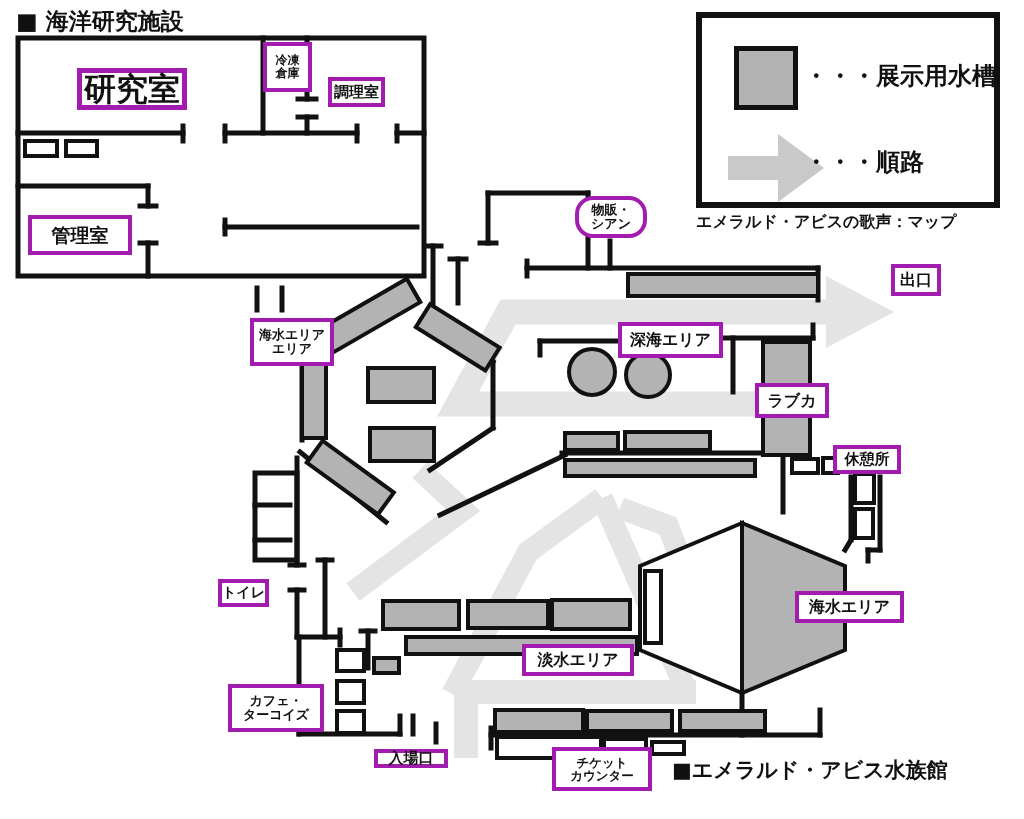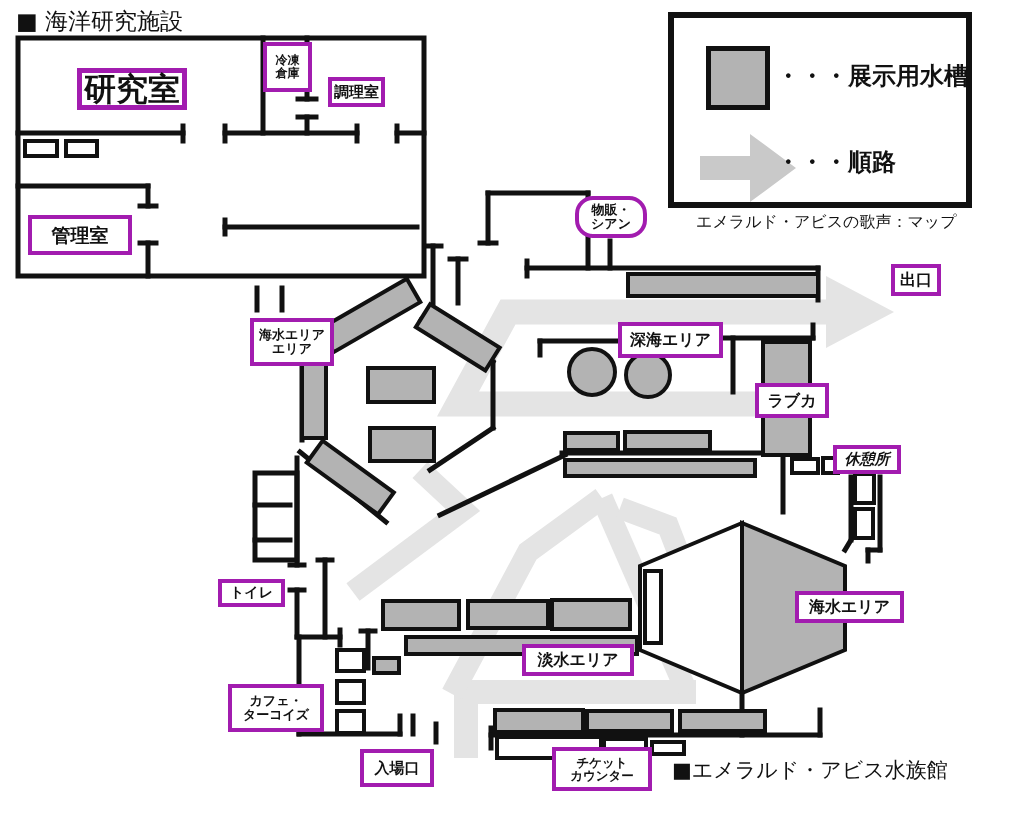--- a/index.html
+++ b/index.html
@@ -2,22 +2,22 @@
 <html><head>
 <meta charset="utf-8">
 <style>
   html,body{margin:0;padding:0;background:#fff;}
   body{width:1024px;height:819px;position:relative;overflow:hidden;
        font-family:"DejaVu Sans",sans-serif;color:#111;}
   #map-svg{position:absolute;left:0;top:0;z-index:1;}
   .lbl{position:absolute;background:#fff;border:4px solid #a21caf;box-sizing:border-box;
        display:flex;align-items:center;justify-content:center;text-align:center;
        font-weight:900;line-height:1.08;white-space:pre-line;z-index:5;letter-spacing:0px;}
-  .title{position:absolute;font-weight:400;z-index:5;white-space:nowrap;}
-  #legend-box{position:absolute;left:668px;top:12px;width:304px;height:196px;
+  .title{position:absolute;font-weight:700;z-index:5;white-space:nowrap;}
+  #legend-box{position:absolute;left:696px;top:12px;width:304px;height:196px;
        border:6px solid #111;box-sizing:border-box;background:#fff;z-index:4;padding-left:13px;}
   #legend-square{position:absolute;left:32px;top:28px;width:54px;height:54px;
        background:#b3b3b3;border:5px solid #111;}
   .legend-text{position:absolute;font-weight:900;font-size:24px;white-space:nowrap;}
   #legend-arrow{position:absolute;left:18px;top:108px;}
 </style>
 </head>
 <body>
 
 <svg id="map-svg" width="1024" height="819" viewBox="0 0 1024 819" xmlns="http://www.w3.org/2000/svg">
@@ -181,23 +181,23 @@
 <div class="lbl" style="left:77px;top:68px;width:110px;height:42px;font-size:32px;border-width:5px;">研究室</div>
 <div class="lbl" style="left:263px;top:42px;width:49px;height:50px;font-size:12px;">冷凍
 倉庫</div>
 <div class="lbl" style="left:328px;top:77px;width:57px;height:30px;font-size:15px;">調理室</div>
 <div class="lbl" style="left:28px;top:215px;width:104px;height:40px;font-size:19px;">管理室</div>
 <div class="lbl" style="left:575px;top:196px;width:72px;height:42px;font-size:13px;border-radius:18px;">物販・
 シアン</div>
 <div class="lbl" style="left:891px;top:264px;width:50px;height:32px;font-size:16px;">出口</div>
 <div class="lbl" style="left:618px;top:322px;width:105px;height:36px;font-size:16px;">深海エリア</div>
 <div class="lbl" style="left:755px;top:383px;width:74px;height:35px;font-size:16px;">ラブカ</div>
-<div class="lbl" style="left:833px;top:445px;width:68px;height:29px;font-size:15px;font-style:italic;">休憩所</div>
+<div class="lbl" style="left:833px;top:445px;width:68px;height:29px;font-size:15px;">休憩所</div>
 <div class="lbl" style="left:250px;top:318px;width:84px;height:48px;font-size:13px;">海水エリア
 エリア</div>
-<div class="lbl" style="left:218px;top:579px;width:67px;height:28px;font-size:14px;">トイレ</div>
+<div class="lbl" style="left:218px;top:579px;width:51px;height:28px;font-size:14px;">トイレ</div>
 <div class="lbl" style="left:228px;top:684px;width:96px;height:48px;font-size:13px;">カフェ・
 ターコイズ</div>
 <div class="lbl" style="left:795px;top:591px;width:109px;height:32px;font-size:16px;">海水エリア</div>
 <div class="lbl" style="left:522px;top:644px;width:112px;height:32px;font-size:16px;text-align:right;">淡水エリア</div>
-<div class="lbl" style="left:360px;top:749px;width:74px;height:38px;font-size:15px;">入場口</div>
+<div class="lbl" style="left:374px;top:749px;width:74px;height:19px;font-size:15px;">入場口</div>
 <div class="lbl" style="left:552px;top:747px;width:100px;height:44px;font-size:12.5px;">チケット
 カウンター</div>
 
 </body></html>

